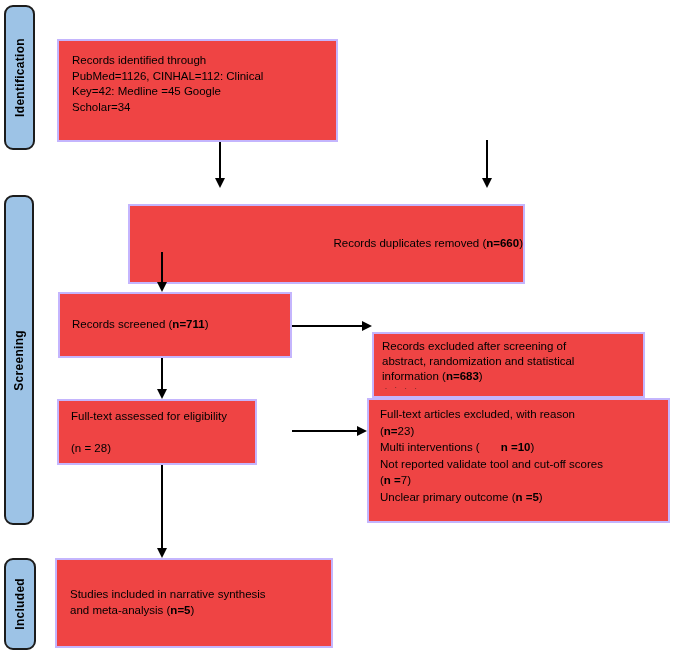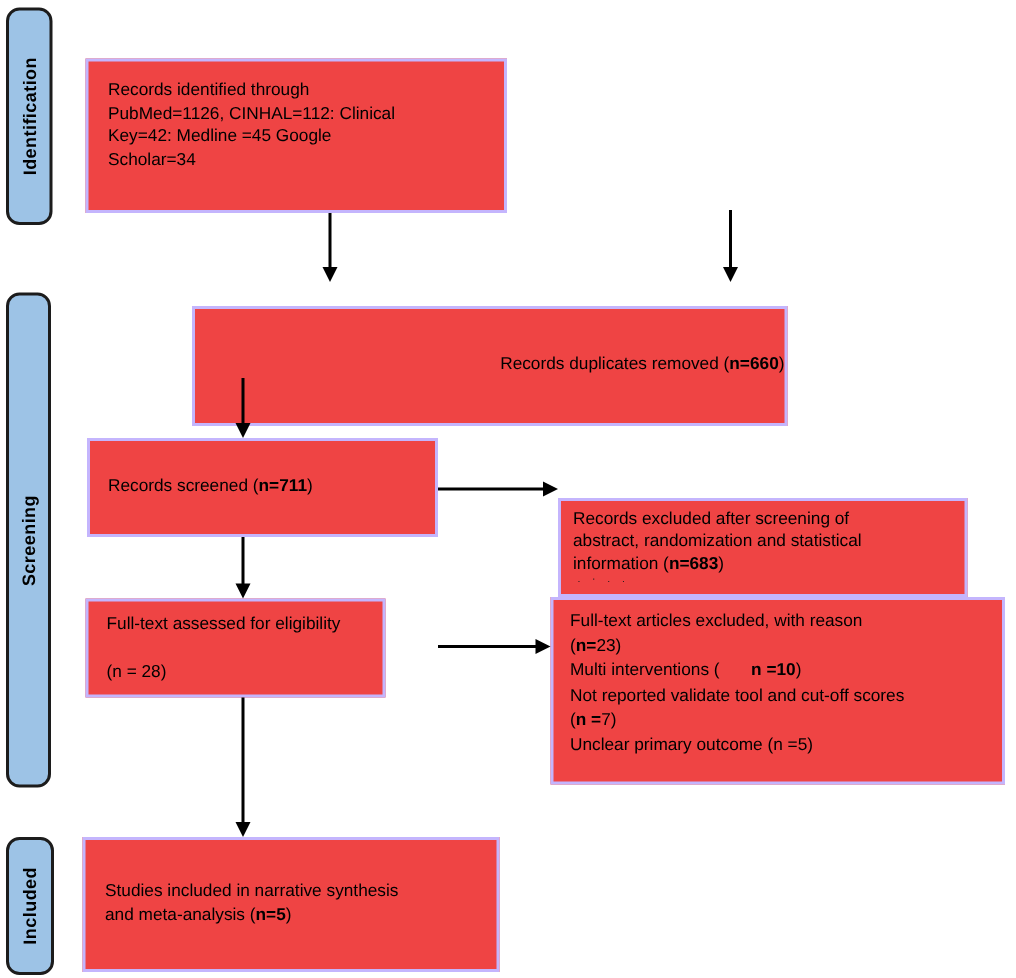--- a/index.html
+++ b/index.html
@@ -83,21 +83,21 @@
       <div class="tline"><span>&nbsp;</span></div>
       <div class="tline"><span>(</span><span style="font-weight: 400;">n = 28</span><span>)</span></div>
     </div>
 
   <div class="node" id="box-fulltext-excluded">
       <div class="tline"><span>Full-text articles excluded, with reason</span></div>
       <div class="tline"><span>(</span><span style="font-weight: 700;">n=</span><span>23)</span></div>
       <div class="tline"><span>Multi interventions (</span><span style="font-weight: 700; padding-left: 21px;">n =10</span><span>)</span></div>
       <div class="tline"><span>Not reported validate tool and cut-off scores</span></div>
       <div class="tline"><span>(</span><span style="font-weight: 700;">n =</span><span>7)</span></div>
-      <div class="tline"><span>Unclear primary outcome (</span><span style="font-weight: 400;">n =5</span><span>)</span></div>
+      <div class="tline"><span>Unclear primary outcome (</span><span style="font-weight: 700;">n =5</span><span>)</span></div>
     </div>
 
   <div class="node" id="box-included">
       <div class="tline"><span>Studies included in narrative synthesis</span></div>
       <div class="tline"><span>and meta-analysis (</span><span style="font-weight: 700;">n=5</span><span>)</span></div>
     </div>
 
   <div>
     <div class="vline" style="left:219px;top:142px;height:37px;"></div>
     <div class="head-down" style="left:215px;top:178px;"></div>

